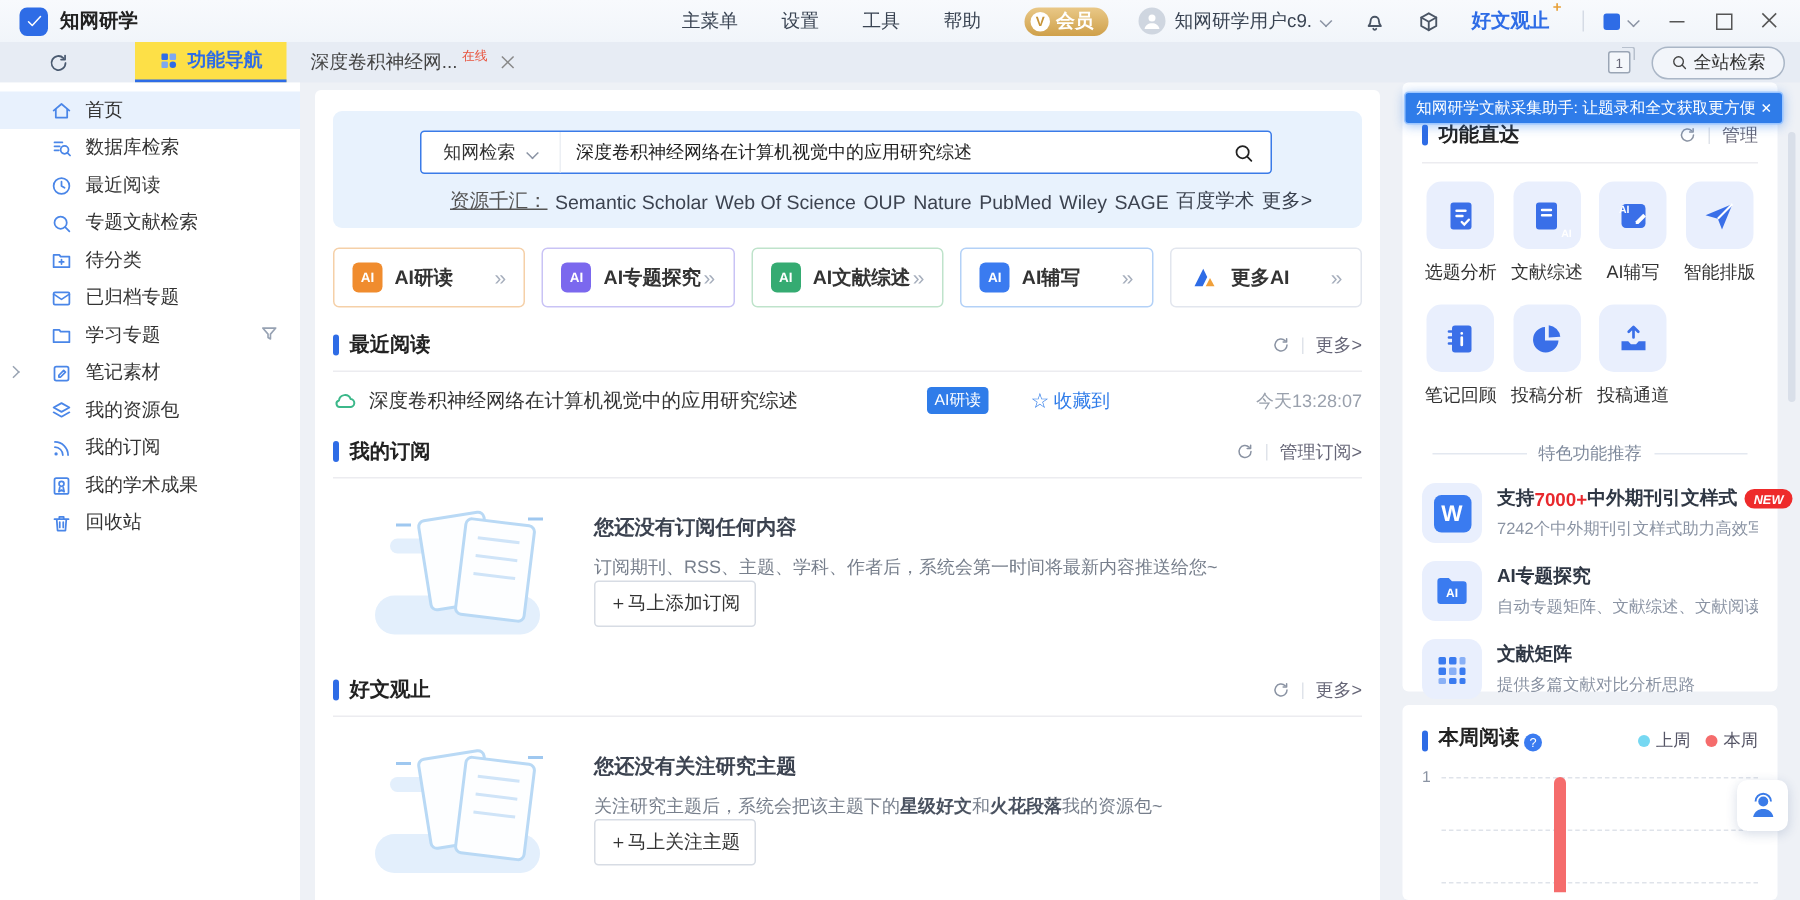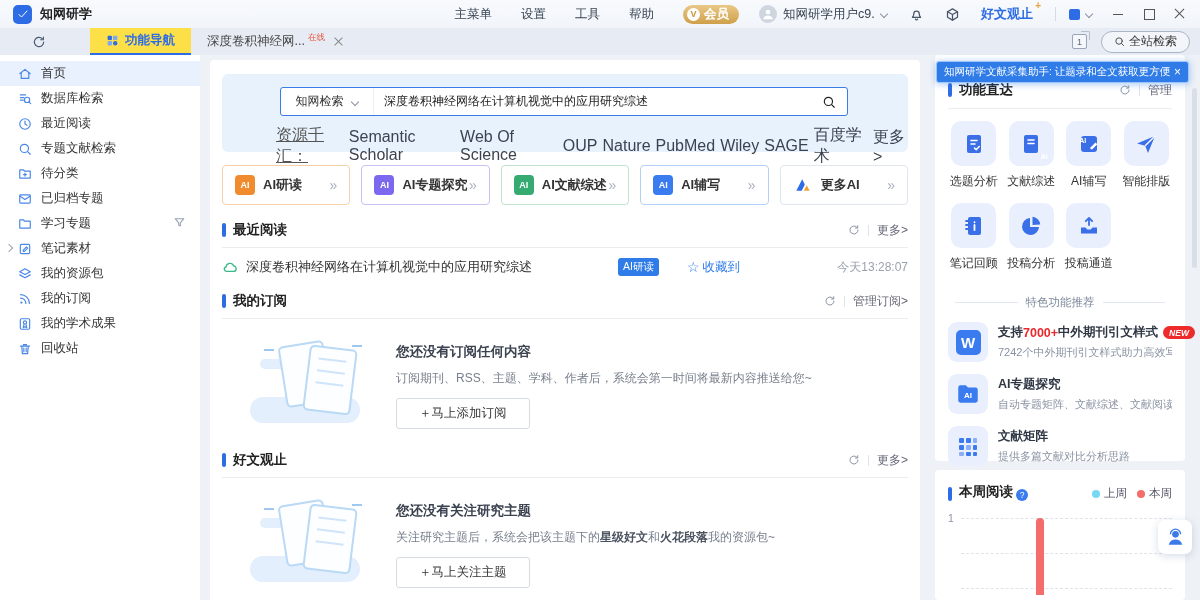--- a/index.html
+++ b/index.html
@@ -49,36 +49,36 @@
   .tabbar-right{margin-left:auto;display:flex;align-items:center;}
   .wincount{position:relative;width:13px;height:13px;border:1.2px solid #9aa5b5;border-radius:2px;background:#f4f7fb;
             font-size:9px;color:#667;display:flex;align-items:center;justify-content:center;margin-right:14px;}
   .wincount::after{content:"";position:absolute;right:-4px;top:-4px;width:8px;height:8px;border-top:1.2px solid #b7c0cd;border-right:1.2px solid #b7c0cd;border-radius:0 2px 0 0;}
   .global-search{height:20px;border:1px solid #aab6c6;border-radius:11px;display:flex;align-items:center;
                  padding:0 12px;margin-right:10px;color:#333;background:#f2f5fa;cursor:pointer;}
   .global-search .mag{margin-right:4px;color:#444;}
 
   
   .sidebar{position:absolute;left:0;top:55px;width:200px;height:545px;background:#fff;padding-top:6px;box-sizing:border-box;}
-  .s-item{position:relative;height:25px;display:flex;align-items:center;padding-left:18px;cursor:pointer;font-size:12.5px;color:#333;}
+  .s-item{position:relative;height:25px;display:flex;align-items:center;padding-left:34px;cursor:pointer;font-size:12.5px;color:#333;}
   .s-item.active{background:#e8f1fd;}
   .s-ic{color:#4a86e8;margin-right:9px;display:flex;}
   .s-chev{position:absolute;left:5px;top:8px;width:8px;height:8px;}
   .s-chev::before{content:"";position:absolute;left:1px;top:1px;width:5px;height:5px;border-top:1.3px solid #99a3b2;border-right:1.3px solid #99a3b2;transform:rotate(45deg);}
   .s-filter{position:absolute;right:14px;top:5px;color:#97a2b3;}
 
   
   .main-card{position:absolute;left:210px;top:60px;width:710px;height:556px;background:#fff;border-radius:4px 4px 0 0;box-sizing:border-box;}
   .search-panel{position:relative;margin:14px 12px 0;height:78px;background:#e8f2fd;border-radius:6px;}
   .search-box{position:absolute;left:58px;top:13px;width:566px;height:27px;background:#fff;border:1px solid #3a7be8;border-radius:3px;display:flex;align-items:center;}
   .scope{width:92px;display:flex;align-items:center;justify-content:center;font-size:12px;color:#333;border-right:1px solid #eceff4;height:100%;cursor:pointer;}
   .scope .chev{margin-left:7px;}
   .query{flex:1;padding:0 10px;font-size:12px;color:#222;white-space:nowrap;overflow:hidden;}
   .search-btn{width:36px;height:100%;display:flex;align-items:center;justify-content:center;color:#222;cursor:pointer;}
-  .resources{position:absolute;left:54px;top:51px;display:flex;gap:5px;font-size:16px;color:#3c4350;align-items:center;}
+  .resources{position:absolute;left:78px;top:51px;display:flex;gap:5px;font-size:13px;color:#3c4350;align-items:center;}
   .res-label{color:#555;text-decoration:underline;}
   .res-link{cursor:pointer;}
 
   .ai-row{margin:13px 12px 0;display:flex;gap:11px;}
   .ai-btn{flex:1;height:40px;background:#fff;border:1px solid #e2e6ee;border-radius:4px;display:flex;align-items:center;padding:0 12px;box-sizing:border-box;cursor:pointer;}
   .ai-btn.o{border-color:#f5d0a8;} .ai-btn.p{border-color:#c9c3f5;} .ai-btn.g{border-color:#bfe3cb;} .ai-btn.b{border-color:#b3d1f7;}
   .ai-ic{width:20px;height:20px;border-radius:4px;display:flex;align-items:center;justify-content:center;color:#fff;font-size:9px;font-weight:bold;}
   .ai-ic.o{background:#f08c2e;} .ai-ic.p{background:#7b68ee;} .ai-ic.g{background:#35ab72;} .ai-ic.b{background:#3a7bf0;}
   .ai-label{margin-left:8px;font-size:13px;font-weight:bold;color:#333;}
   .ai-more::after{content:"»";color:#a7afbd;font-size:14px;margin-left:auto;}
@@ -105,21 +105,21 @@
   .blob2{position:absolute;left:10px;top:26px;width:30px;height:10px;background:#e3effc;border-radius:5px;}
   .doc{position:absolute;background:#fdfeff;border:2px solid #b9d9f5;border-radius:5px;}
   .doc.back{left:32px;top:10px;width:42px;height:58px;transform:rotate(-9deg);}
   .doc.front{left:56px;top:14px;width:44px;height:62px;transform:rotate(7deg);}
   .doc.front i{display:block;height:0;border-top:2px solid #cfe4f8;margin:10px 8px 0;}
   .dash{position:absolute;height:0;border-top:2px solid #9fc8f0;width:10px;}
   .empty-body{margin-left:26px;padding-top:10px;}
   .empty-title{font-size:13.5px;color:#3c4350;font-weight:bold;}
   .empty-desc{margin-top:9px;font-size:12px;color:#777f8c;}
   .empty-desc b{color:#4a5260;}
-  .empty-btn{display:inline-block;margin-top:11px;padding:6px 22px;border:1px solid #d7dce4;border-radius:3px;font-size:12.5px;color:#333;background:#fff;cursor:pointer;}
+  .empty-btn{display:inline-block;padding:6px 9px;border:1px solid #d7dce4;border-radius:3px;font-size:12.5px;color:#333;background:#fff;cursor:pointer;}
 
   
   .rcard{position:absolute;background:#fff;border-radius:4px;box-sizing:border-box;}
   #rcard1{left:935px;top:55px;width:250px;height:406px;}
   #rcard2{left:935px;top:470px;width:250px;height:130px;}
   .r-head{display:flex;align-items:center;margin:26px 13px 0;}
   .r-head .sec-title{font-size:13.5px;}
   .r-divider{margin:9px 13px 0;border-bottom:1px solid #ececf0;}
   .q-grid{display:flex;flex-wrap:wrap;padding:12px 10px 0;}
   .q-item{width:25%;display:flex;flex-direction:column;align-items:center;margin-bottom:13px;cursor:pointer;}

